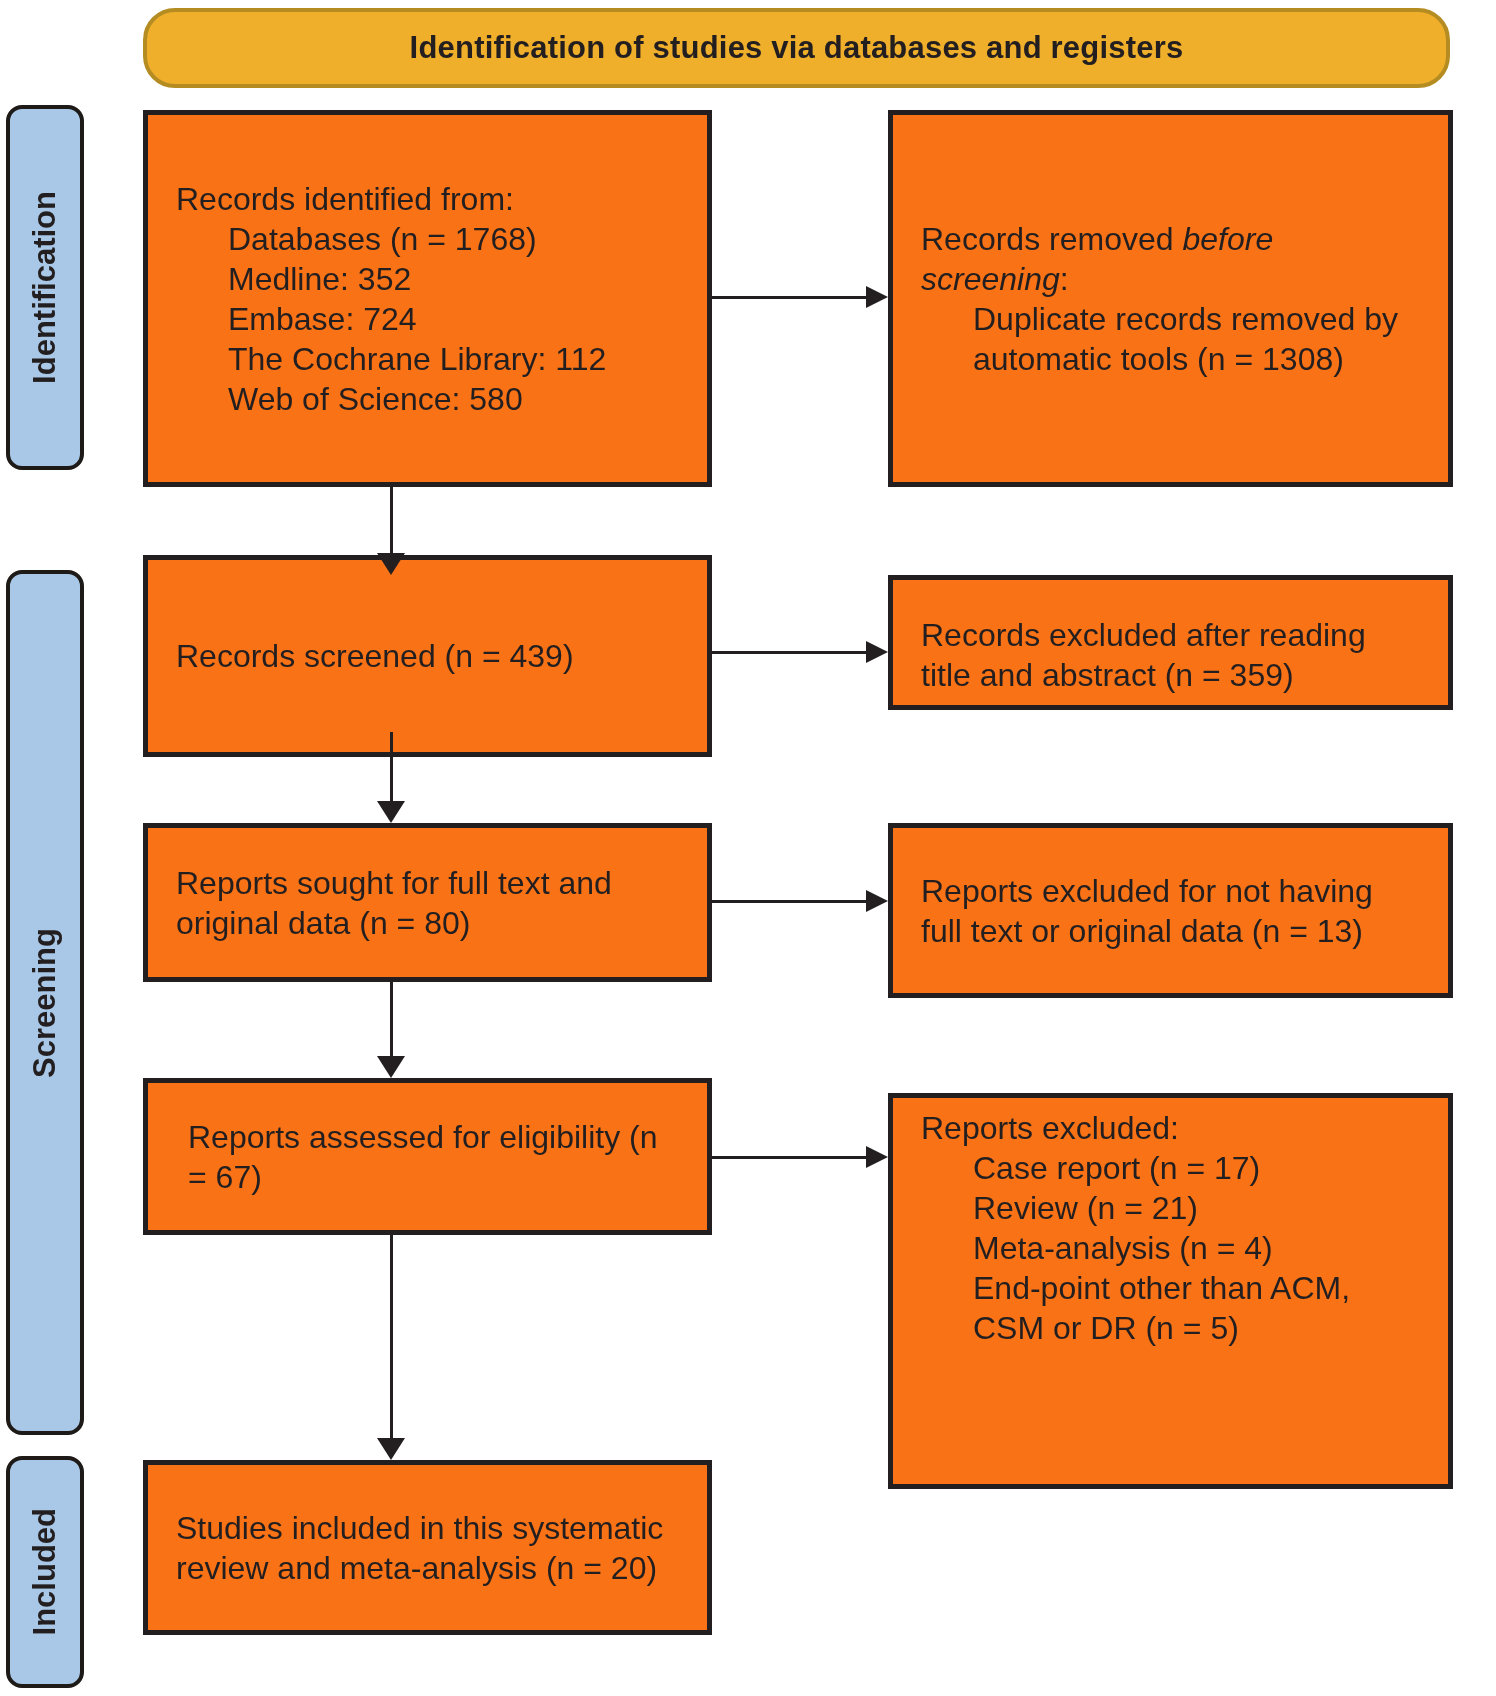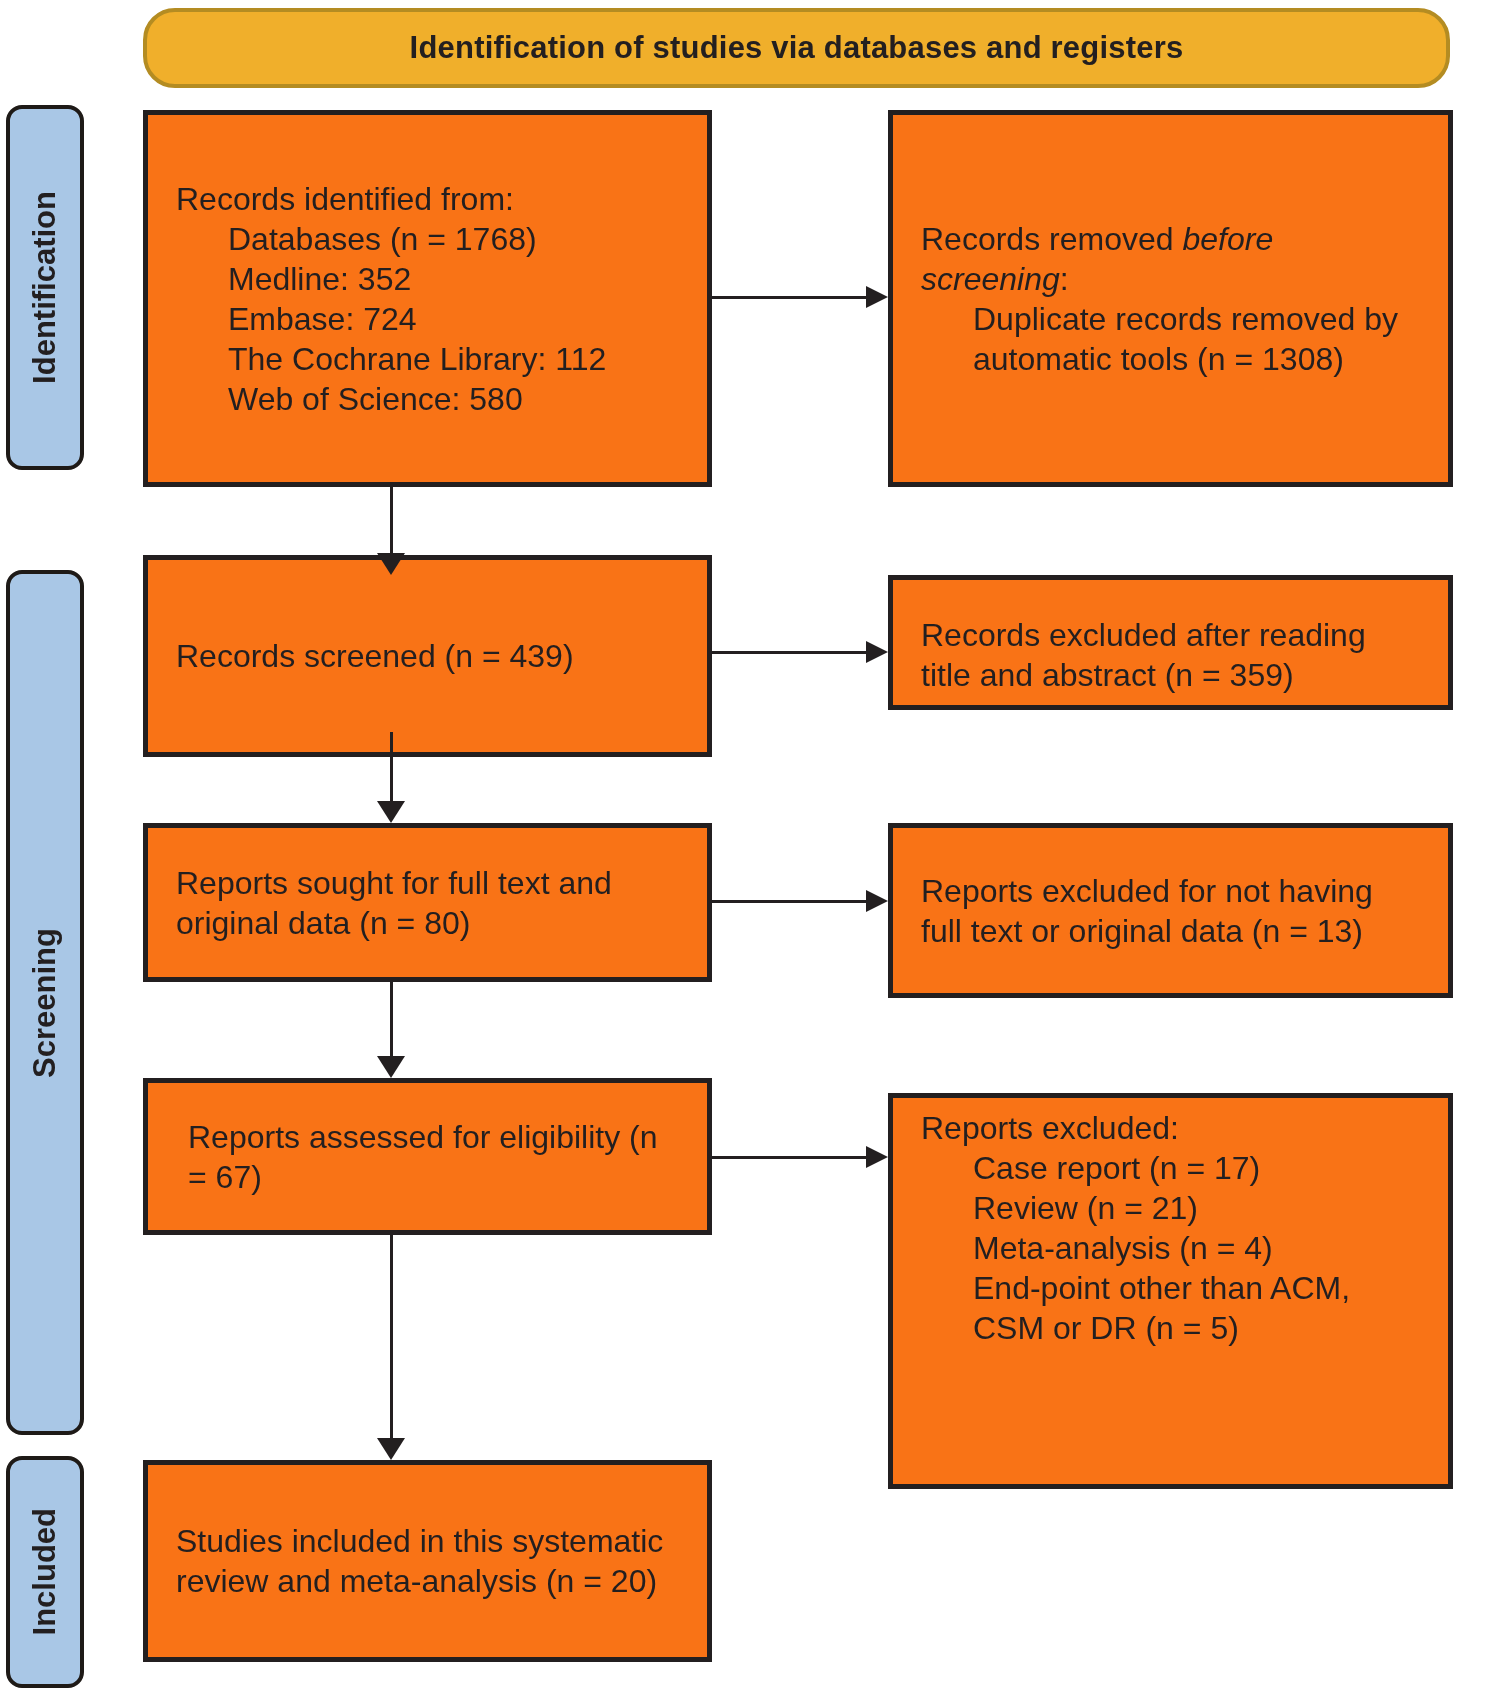--- a/index.html
+++ b/index.html
@@ -46,21 +46,21 @@
   .box .indent{padding-left:52px;}
   .box .ital{font-style:italic;}
   .box1{top:110px;height:377px;}
   .rbox1{top:110px;height:377px;}
   .box2{top:555px;height:202px;}
   .rbox2{top:575px;height:135px;justify-content:flex-end;}
   .box3{top:823px;height:159px;}
   .rbox3{top:823px;height:175px;}
   .box4{top:1078px;height:157px;padding-left:40px;}
   .rbox4{top:1093px;height:396px;justify-content:flex-start;}
-  .box5{top:1460px;height:202px;}
+  .box5{top:1460px;height:175px;}
   
   .vline{position:absolute;width:3px;background:#231f20;left:390px;}
   .vhead{position:absolute;width:0;height:0;left:377px;
     border-left:14px solid transparent;border-right:14px solid transparent;
     border-top:22px solid #231f20;}
   .hline{position:absolute;height:3px;background:#231f20;left:712px;width:154px;}
   .hhead{position:absolute;width:0;height:0;left:866px;
     border-top:11px solid transparent;border-bottom:11px solid transparent;
     border-left:22px solid #231f20;}
 </style>

